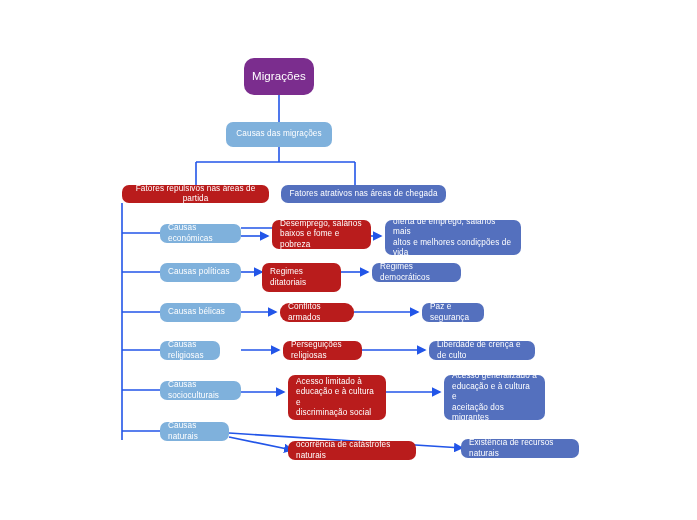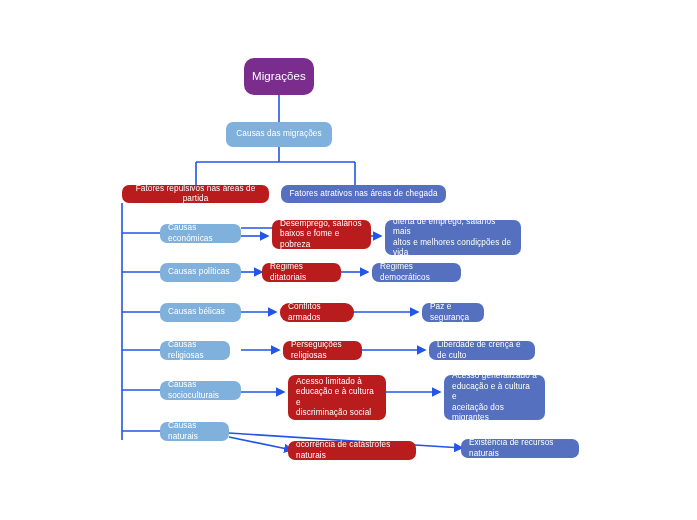--- a/index.html
+++ b/index.html
@@ -141,38 +141,38 @@
   <div class="node darkblue" style="left:385px; top:220px; width:136px; height:35px;">
     <span>
       <span>oferta de emprego, salários mais</span>
       <span>altos e melhores condiçpões de vida</span>
     </span>
   </div>
 
   <div class="node lightblue" style="left:160px; top:263px; width:81px; height:19px;">
     <span>Causas políticas</span>
   </div>
-  <div class="node green" style="left:262px; top:263px; width:79px; height:19px;justify-content:center;">
+  <div class="node green" style="left:262px; top:263px; width:79px; height:29px;justify-content:center;">
     <span>Regimes ditatoriais</span>
   </div>
   <div class="node darkblue" style="left:372px; top:263px; width:89px; height:19px;">
     <span>Regimes democráticos</span>
   </div>
 
   <div class="node lightblue" style="left:160px; top:303px; width:81px; height:19px;">
     <span>Causas bélicas</span>
   </div>
   <div class="node green" style="left:280px; top:303px; width:74px; height:19px;border-radius:9px;">
     <span>Conflitos armados</span>
   </div>
   <div class="node darkblue" style="left:422px; top:303px; width:62px; height:19px;">
     <span>Paz e segurança</span>
   </div>
 
-  <div class="node lightblue" style="left:160px; top:341px; width:70px; height:19px;">
+  <div class="node lightblue" style="left:160px; top:341px; width:60px; height:19px;">
     <span>Causas religiosas</span>
   </div>
   <div class="node green" style="left:283px; top:341px; width:79px; height:19px;">
     <span>Perseguições religiosas</span>
   </div>
   <div class="node darkblue" style="left:429px; top:341px; width:106px; height:19px;">
     <span>Liberdade de crença e de culto</span>
   </div>
 
   <div class="node lightblue" style="left:160px; top:381px; width:81px; height:19px;">

